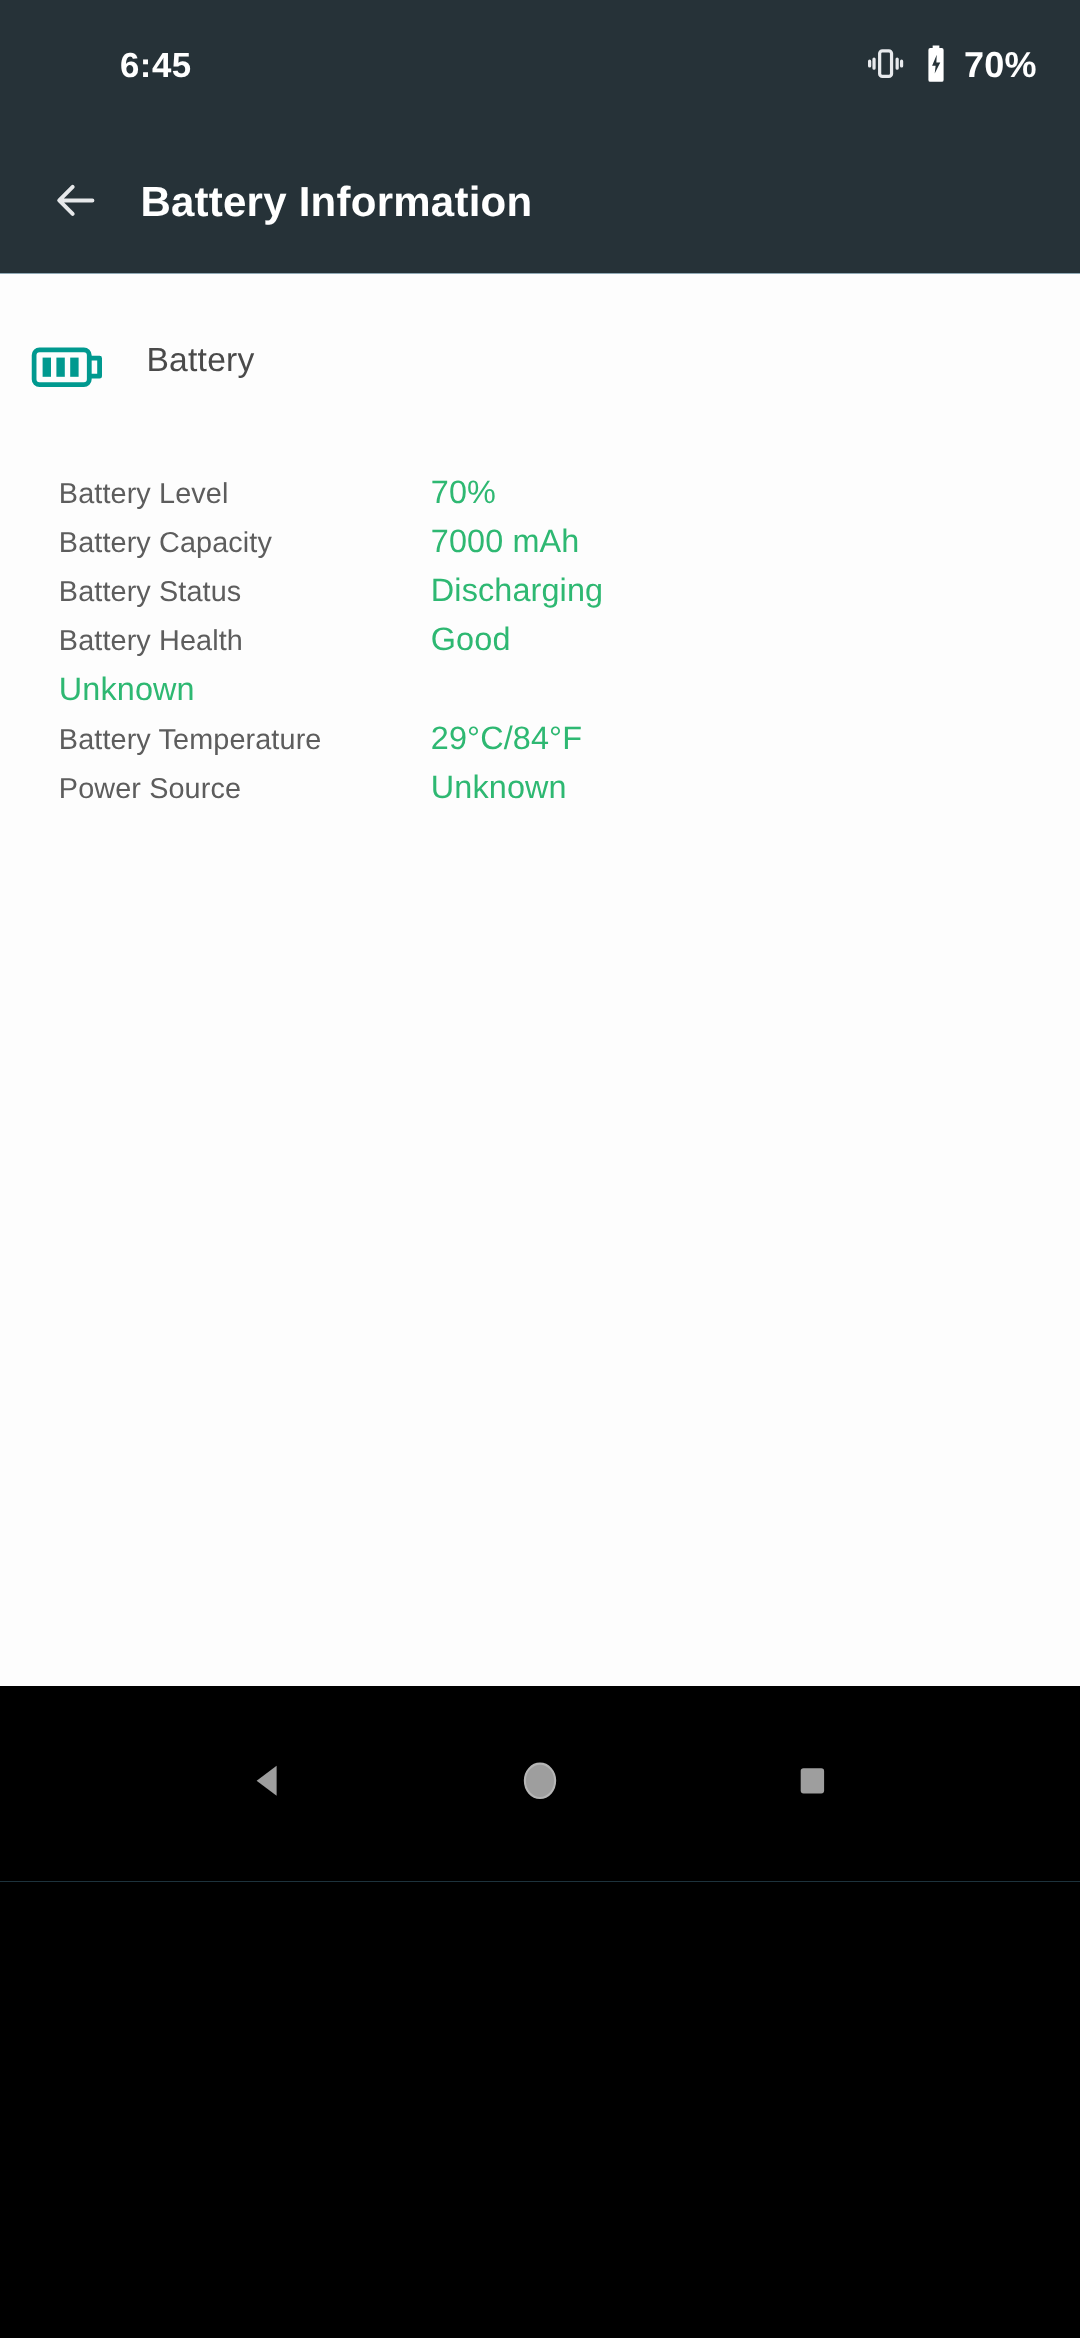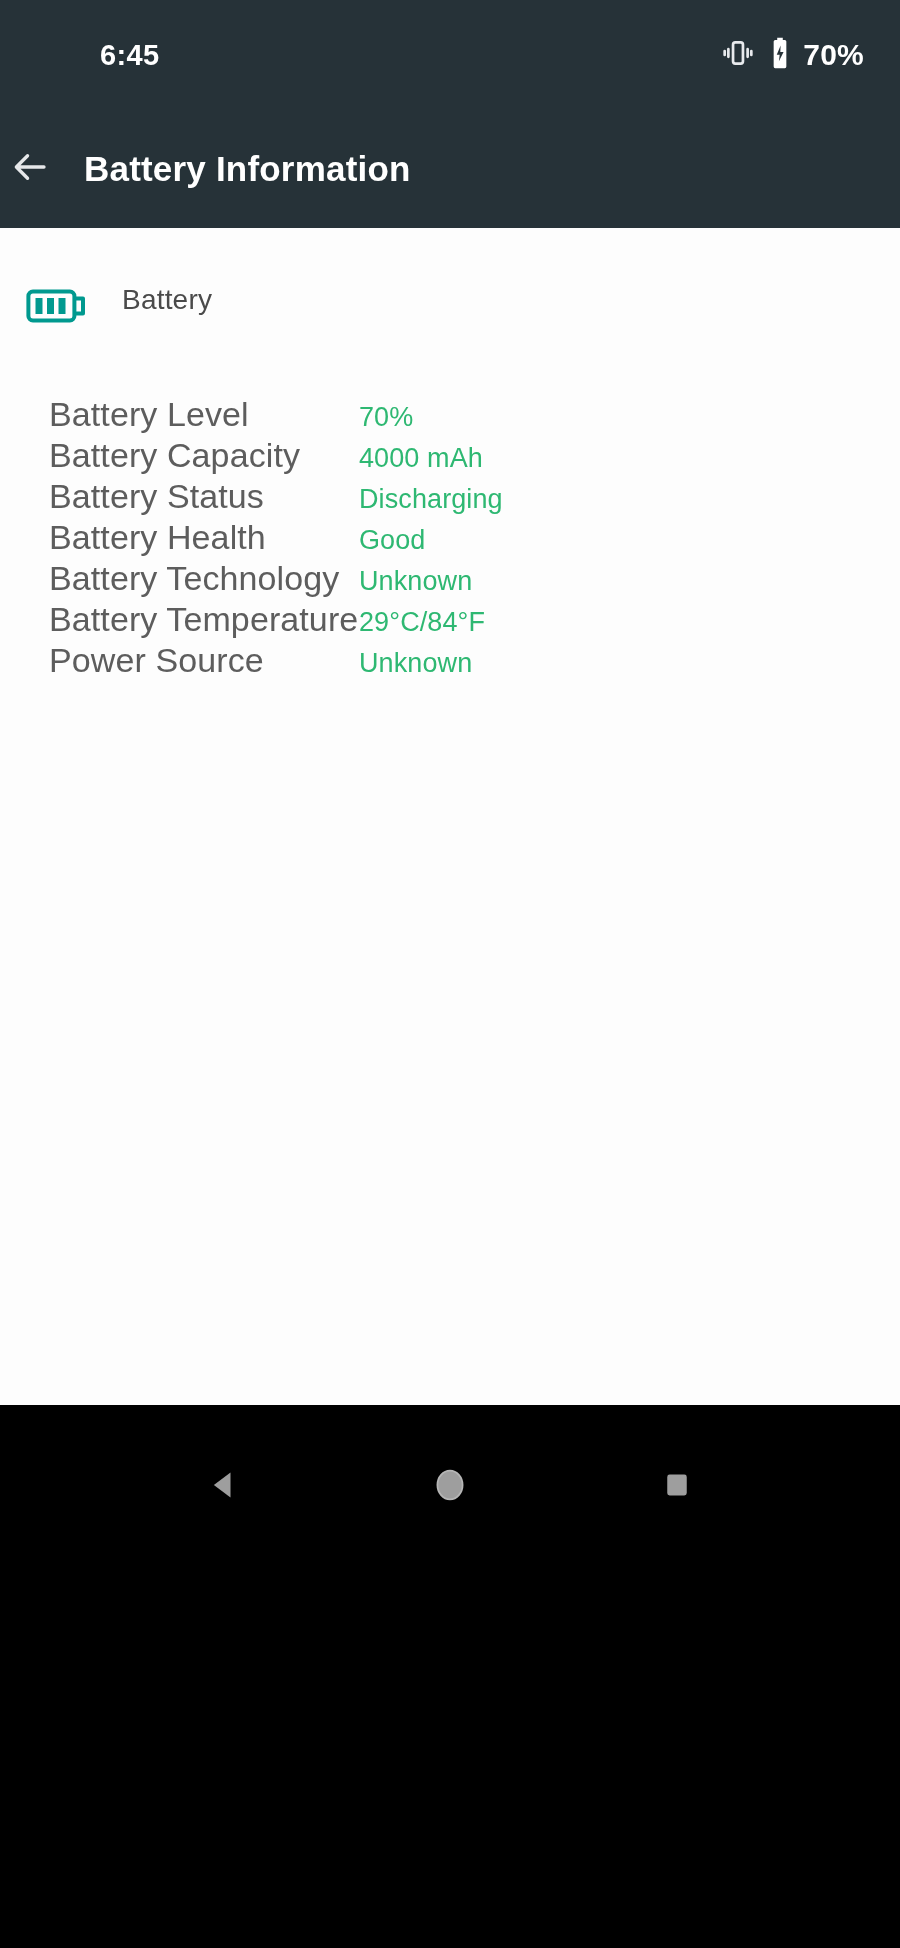--- a/index.html
+++ b/index.html
@@ -54,20 +54,21 @@
     margin-left: -2px;
   }
 
   
   .app-bar {
     height: 118px;
     background: #263238;
     flex: 0 0 auto;
     display: flex;
     align-items: center;
+    padding-left: 33px;
   }
   .back-btn {
     width: 60px;
     height: 60px;
     display: flex;
     align-items: center;
     justify-content: center;
     cursor: pointer;
   }
   .app-bar-title {
@@ -105,21 +106,21 @@
     padding-left: 49px;
   }
   .info-row {
     display: flex;
     align-items: baseline;
     height: 41px;
   }
   .info-label {
     width: 310px;
     flex: 0 0 310px;
-    font-size: 34px;
+    font-size: 24px;
     color: #5d5d5d;
     letter-spacing: 0.1px;
   }
   .info-value {
     font-size: 27px;
     color: #2eb872;
     letter-spacing: 0.1px;
   }
 
   
@@ -193,35 +194,34 @@
 
     <div class="info-table">
 
       <div class="info-row">
         <span class="info-label">Battery Level</span>
         <span class="info-value">70%</span>
       </div>
 
       <div class="info-row">
         <span class="info-label">Battery Capacity</span>
-        <span class="info-value">4000 mAh</span>
+        <span class="info-value">7000 mAh</span>
       </div>
 
       <div class="info-row">
         <span class="info-label">Battery Status</span>
         <span class="info-value">Discharging</span>
       </div>
 
       <div class="info-row">
         <span class="info-label">Battery Health</span>
         <span class="info-value">Good</span>
       </div>
 
       <div class="info-row">
-        <span class="info-label">Battery Technology</span>
         <span class="info-value">Unknown</span>
       </div>
 
       <div class="info-row">
         <span class="info-label">Battery Temperature</span>
         <span class="info-value">29°C/84°F</span>
       </div>
 
 
       <div class="info-row">

